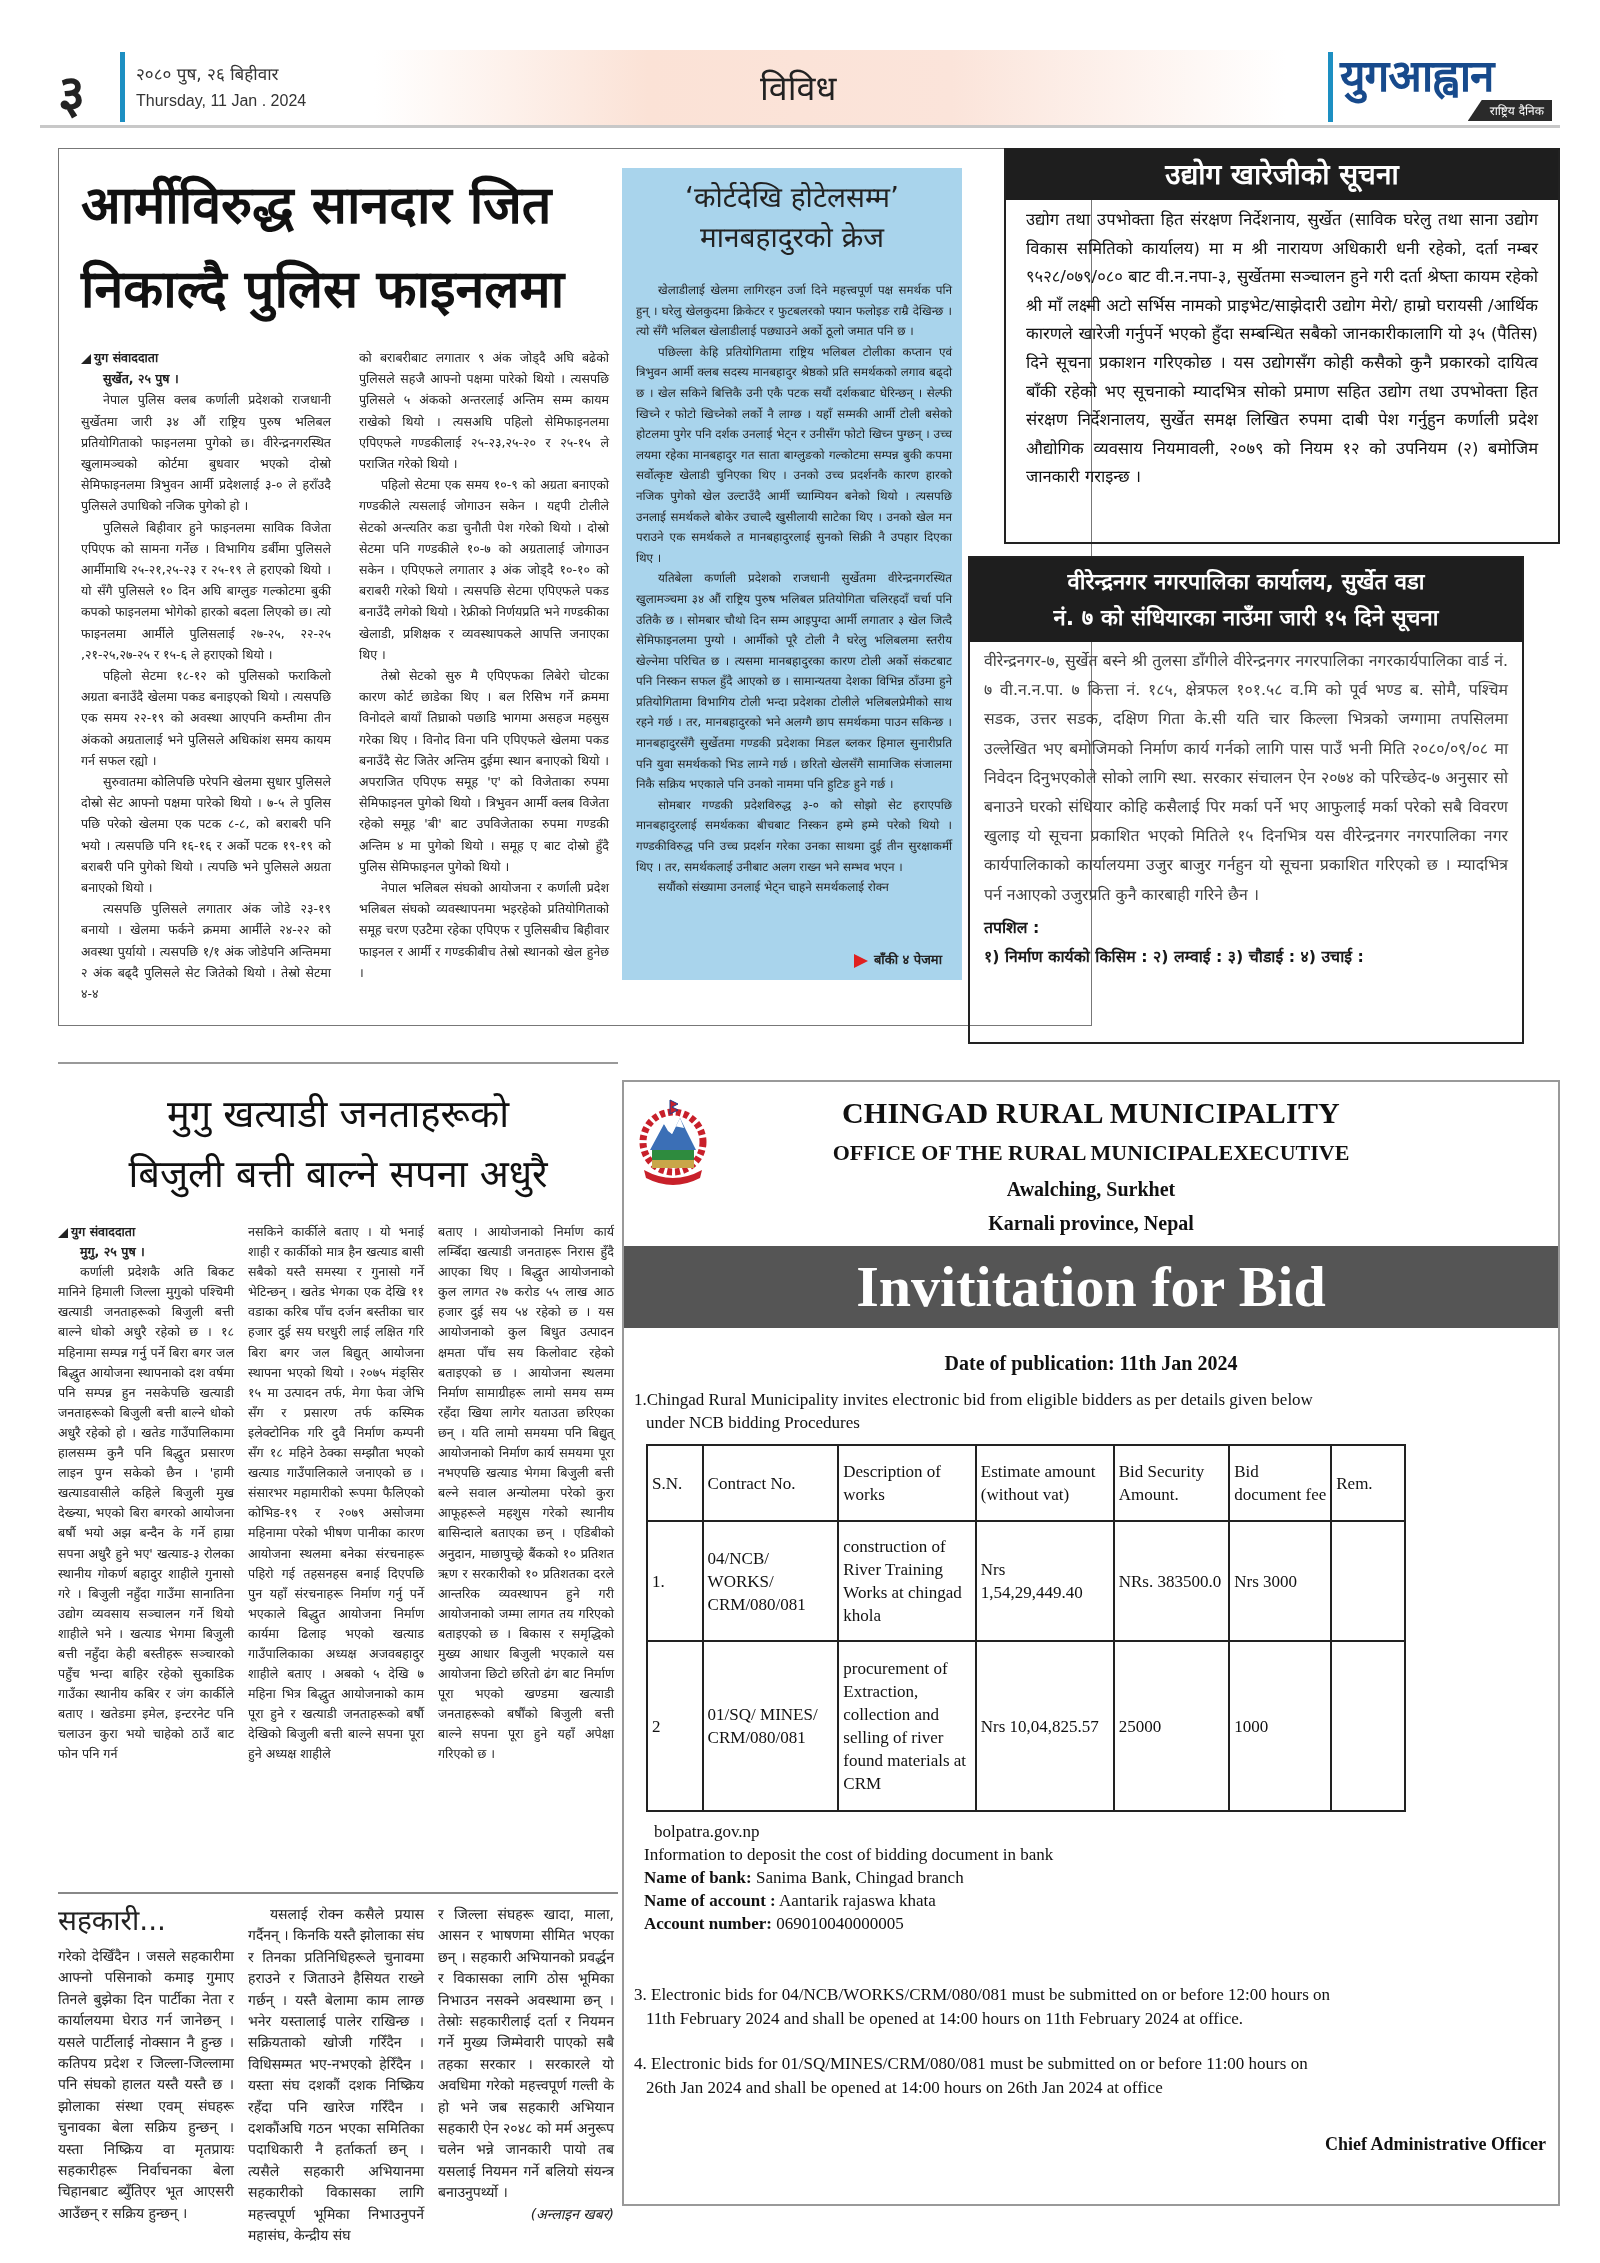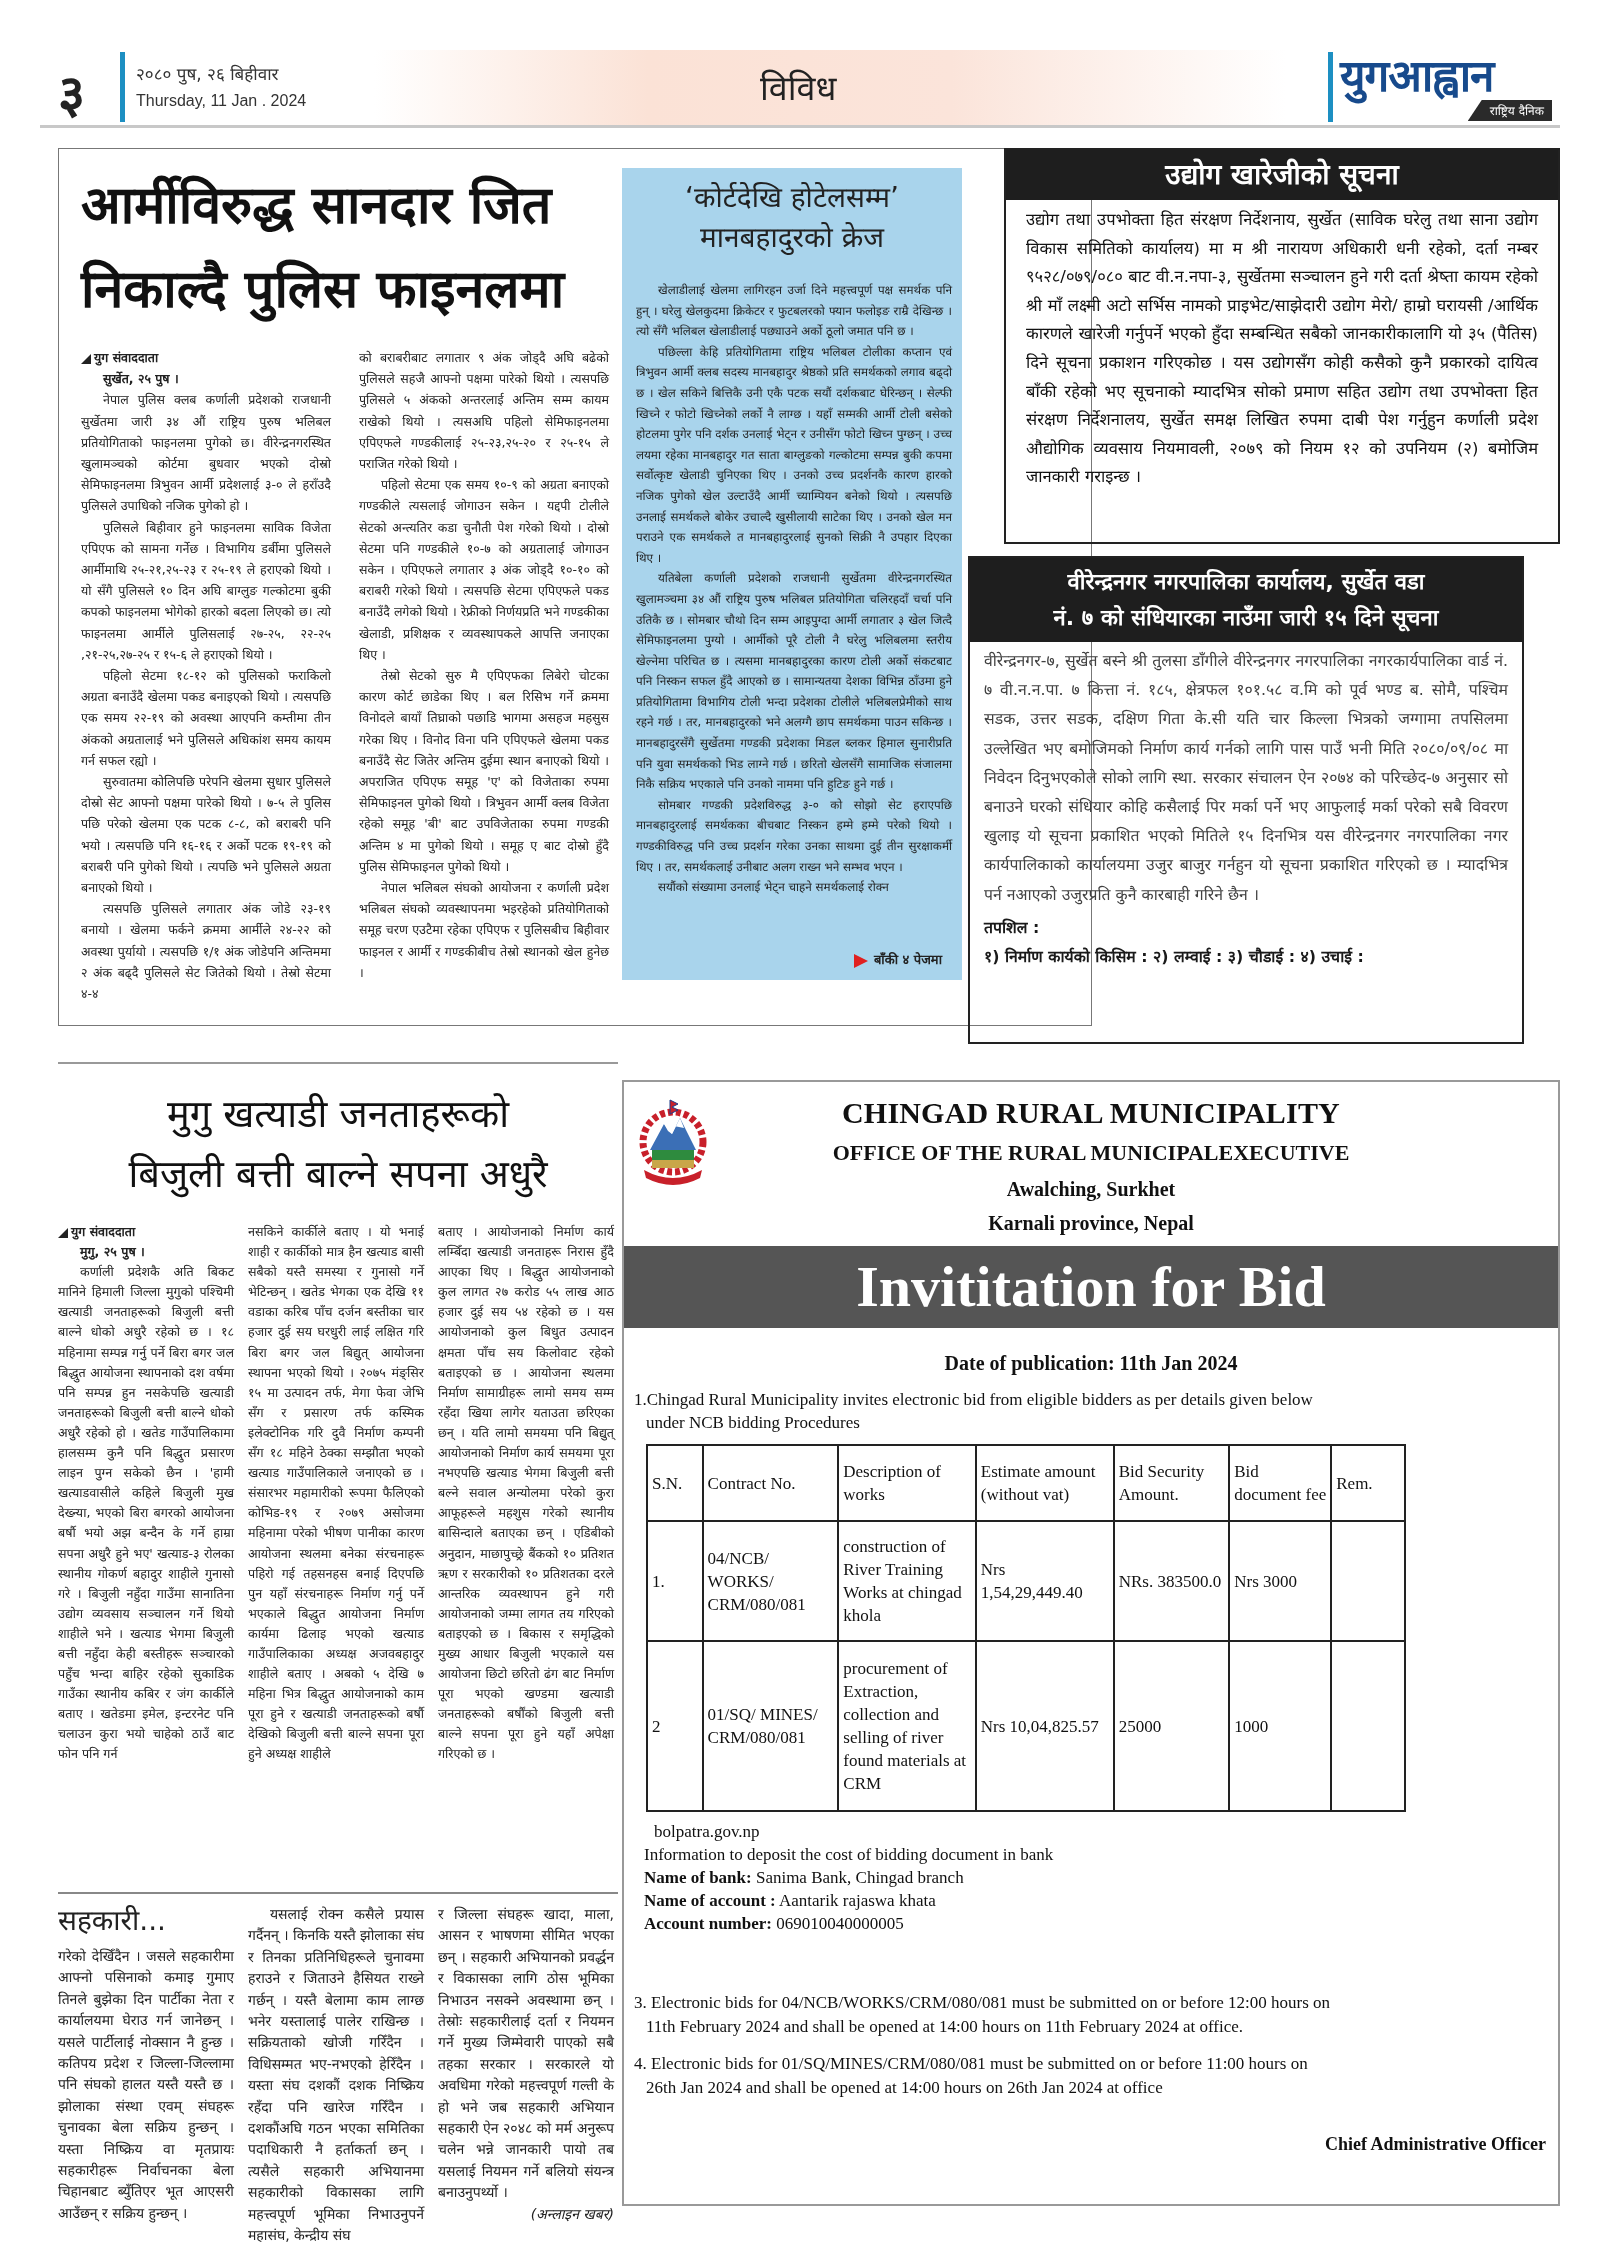--- a/index.html
+++ b/index.html
@@ -78,21 +78,21 @@
   .bid-intro .cont2 { padding-left: 12px; }
   table.bidtbl { position: absolute; left: 22px; top: 362px; width: 760px; border-collapse: collapse; font-size: 17px; text-align: left; }
   .bidtbl th, .bidtbl td { border: 2px solid #222; padding: 2px 4px; font-weight: normal; line-height: 23px; vertical-align: middle; }
   .bidtbl th { height: 76px; }
   .bidtbl td { height: 120px; }
   .bidtbl tr.r2 td { height: 170px; }
   .bid-info { position: absolute; left: 10px; top: 738px; width: 910px; font-size: 17px; line-height: 23px; }
   .bid-info p { margin: 0; }
   .bid-info .sub { padding-left: 10px; }
   .bid-info b { font-weight: bold; }
-  .bid-p3 { position: absolute; left: 10px; top: 901px; width: 910px; font-size: 17px; line-height: 24px; margin-top: 8px; }
+  .bid-p3 { position: absolute; left: 10px; top: 901px; width: 910px; font-size: 17px; line-height: 24px; }
   .bid-p4 { position: absolute; left: 10px; top: 970px; width: 910px; font-size: 17px; line-height: 24px; }
   .bid-p3 .sub, .bid-p4 .sub { padding-left: 12px; }
   .bid-sign { position: absolute; right: 12px; top: 1052px; font-size: 18px; font-weight: bold; }
 </style>
 </head>
 <body>
 
 <div class="masthead">
   <div class="page-num">३</div>
   <div class="blue-bar-l"></div>

